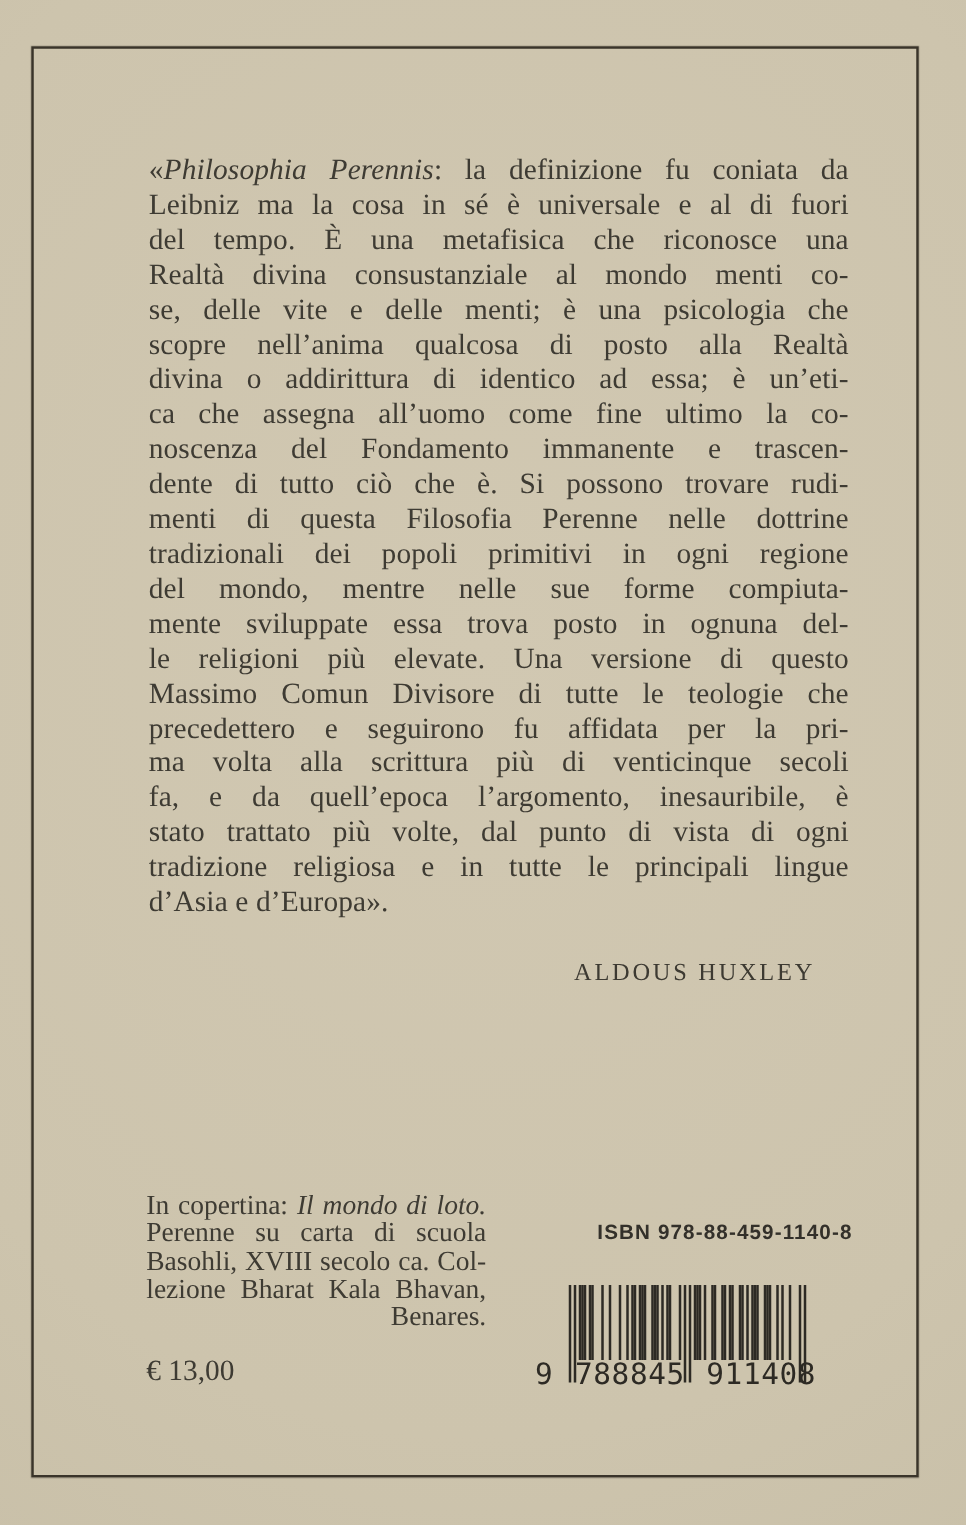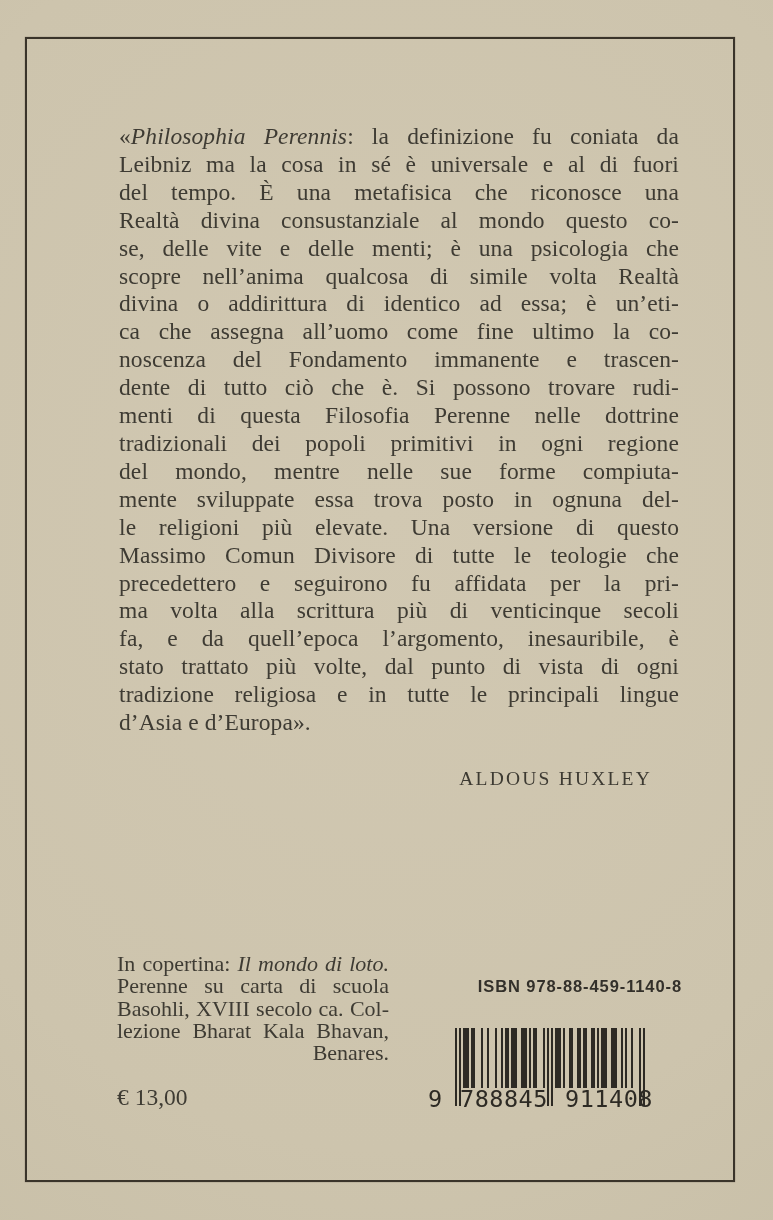--- a/index.html
+++ b/index.html
@@ -137,23 +137,23 @@
 <body>
 
 <div id="cover">
 
   <div id="frame"></div>
 
   <div id="quote">
     <div class="jline"><span>«</span><span class="ital">Philosophia Perennis</span><span>: la definizione fu coniata da</span></div>
     <div class="jline">Leibniz ma la cosa in sé è universale e al di fuori</div>
     <div class="jline">del tempo. È una metafisica che riconosce una</div>
-    <div class="jline">Realtà divina consustanziale al mondo questo co-</div>
+    <div class="jline">Realtà divina consustanziale al mondo menti co-</div>
     <div class="jline">se, delle vite e delle menti; è una psicologia che</div>
-    <div class="jline">scopre nell’anima qualcosa di simile volta Realtà</div>
+    <div class="jline">scopre nell’anima qualcosa di posto alla Realtà</div>
     <div class="jline">divina o addirittura di identico ad essa; è un’eti-</div>
     <div class="jline">ca che assegna all’uomo come fine ultimo la co-</div>
     <div class="jline">noscenza del Fondamento immanente e trascen-</div>
     <div class="jline">dente di tutto ciò che è. Si possono trovare rudi-</div>
     <div class="jline">menti di questa Filosofia Perenne nelle dottrine</div>
     <div class="jline">tradizionali dei popoli primitivi in ogni regione</div>
     <div class="jline">del mondo, mentre nelle sue forme compiuta-</div>
     <div class="jline">mente sviluppate essa trova posto in ognuna del-</div>
     <div class="jline">le religioni più elevate. Una versione di questo</div>
     <div class="jline">Massimo Comun Divisore di tutte le teologie che</div>

